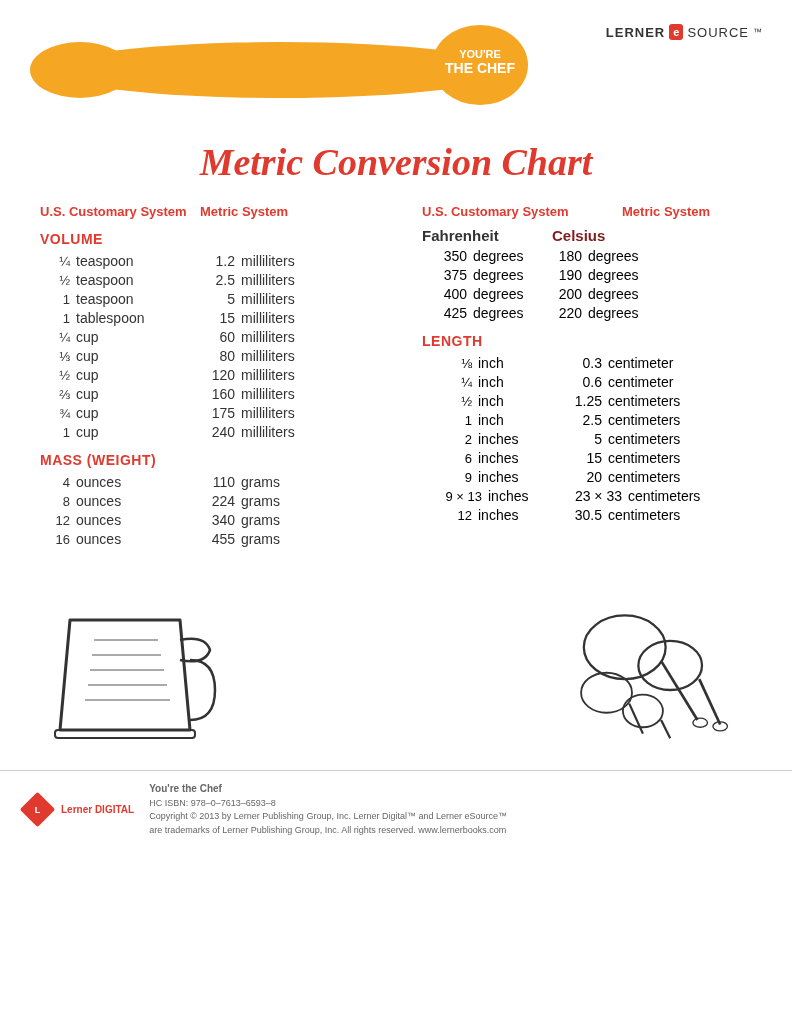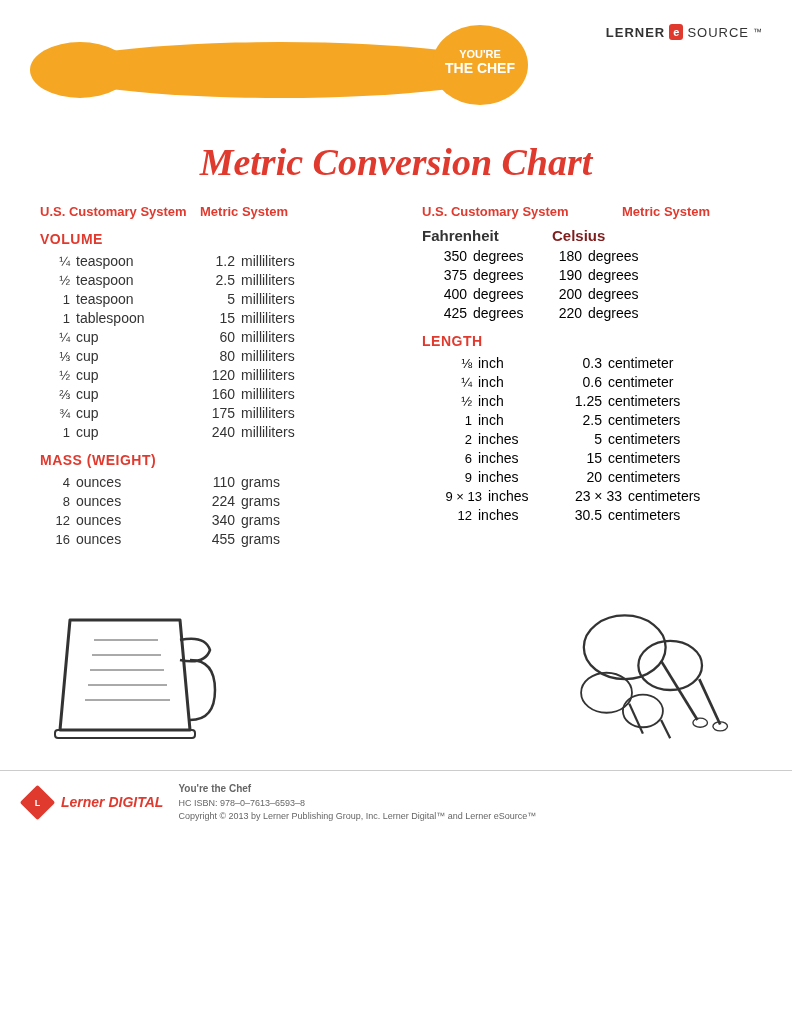--- a/index.html
+++ b/index.html
@@ -273,24 +273,23 @@
       gap: 15px;
     }
 
     .footer-logo {
       display: flex;
       align-items: center;
       gap: 6px;
     }
 
     .footer-logo-text {
-      font-size: 14px;
-      font-weight: bold;
-      color: #e03a2f;
-      font-style: italic;
+      font-size: 10px;
+      font-weight: bold;
+      color: #e03a2f;
     }
 
     .footer-text {
       font-size: 9px;
       color: #666;
       line-height: 1.5;
     }
 
     .footer-text strong {
       font-size: 10px;
@@ -575,14 +574,15 @@
     <svg width="35" height="35" viewBox="0 0 35 35">
       <rect x="5" y="5" width="25" height="25" fill="#e03a2f" transform="rotate(45 17.5 17.5)" rx="2"></rect>
       <text x="17.5" y="21" text-anchor="middle" font-family="Arial" font-size="9" font-weight="bold" fill="#fff">L</text>
     </svg>
     <span class="footer-logo-text">Lerner DIGITAL</span>
   </div>
   <div class="footer-text">
     <strong>You're the Chef</strong><br>
     <span>HC ISBN: 978–0–7613–6593–8</span><br>
     <span>Copyright © 2013 by Lerner Publishing Group, Inc. Lerner Digital™ and Lerner eSource™</span><br>
+    <span>are trademarks of Lerner Publishing Group, Inc. All rights reserved. www.lernerbooks.com</span>
   </div>
 </div>
 
 </body></html>

